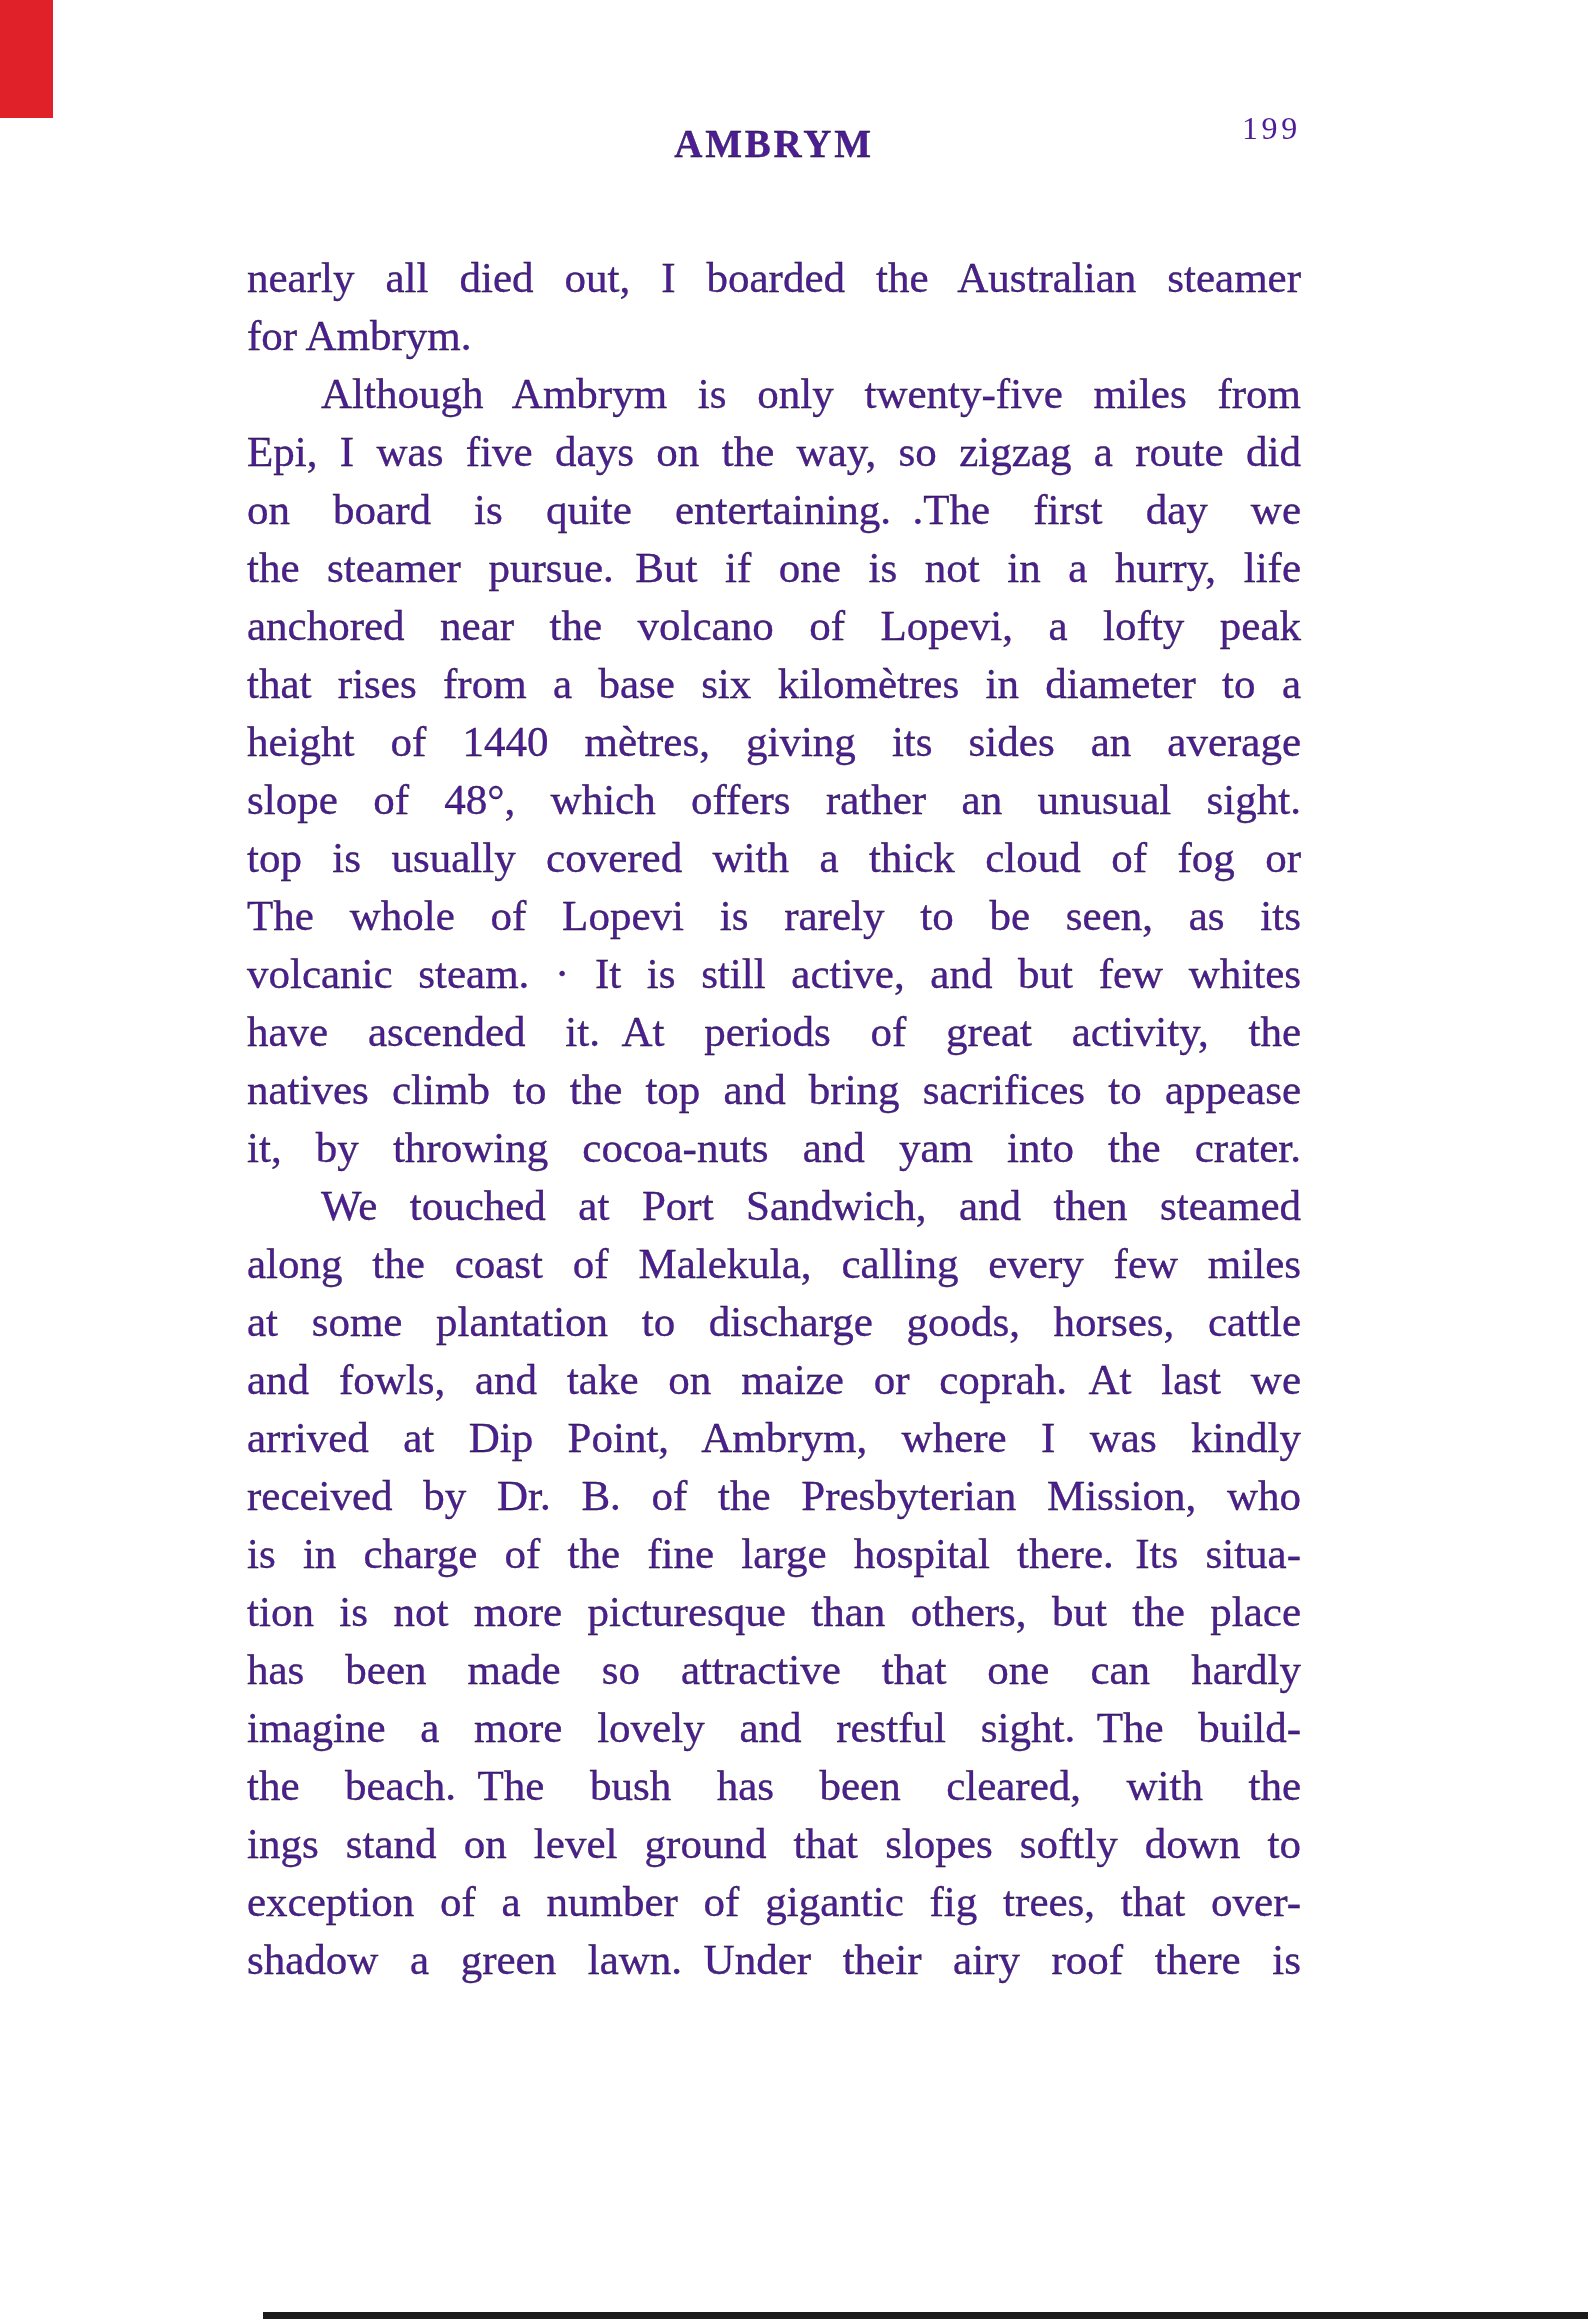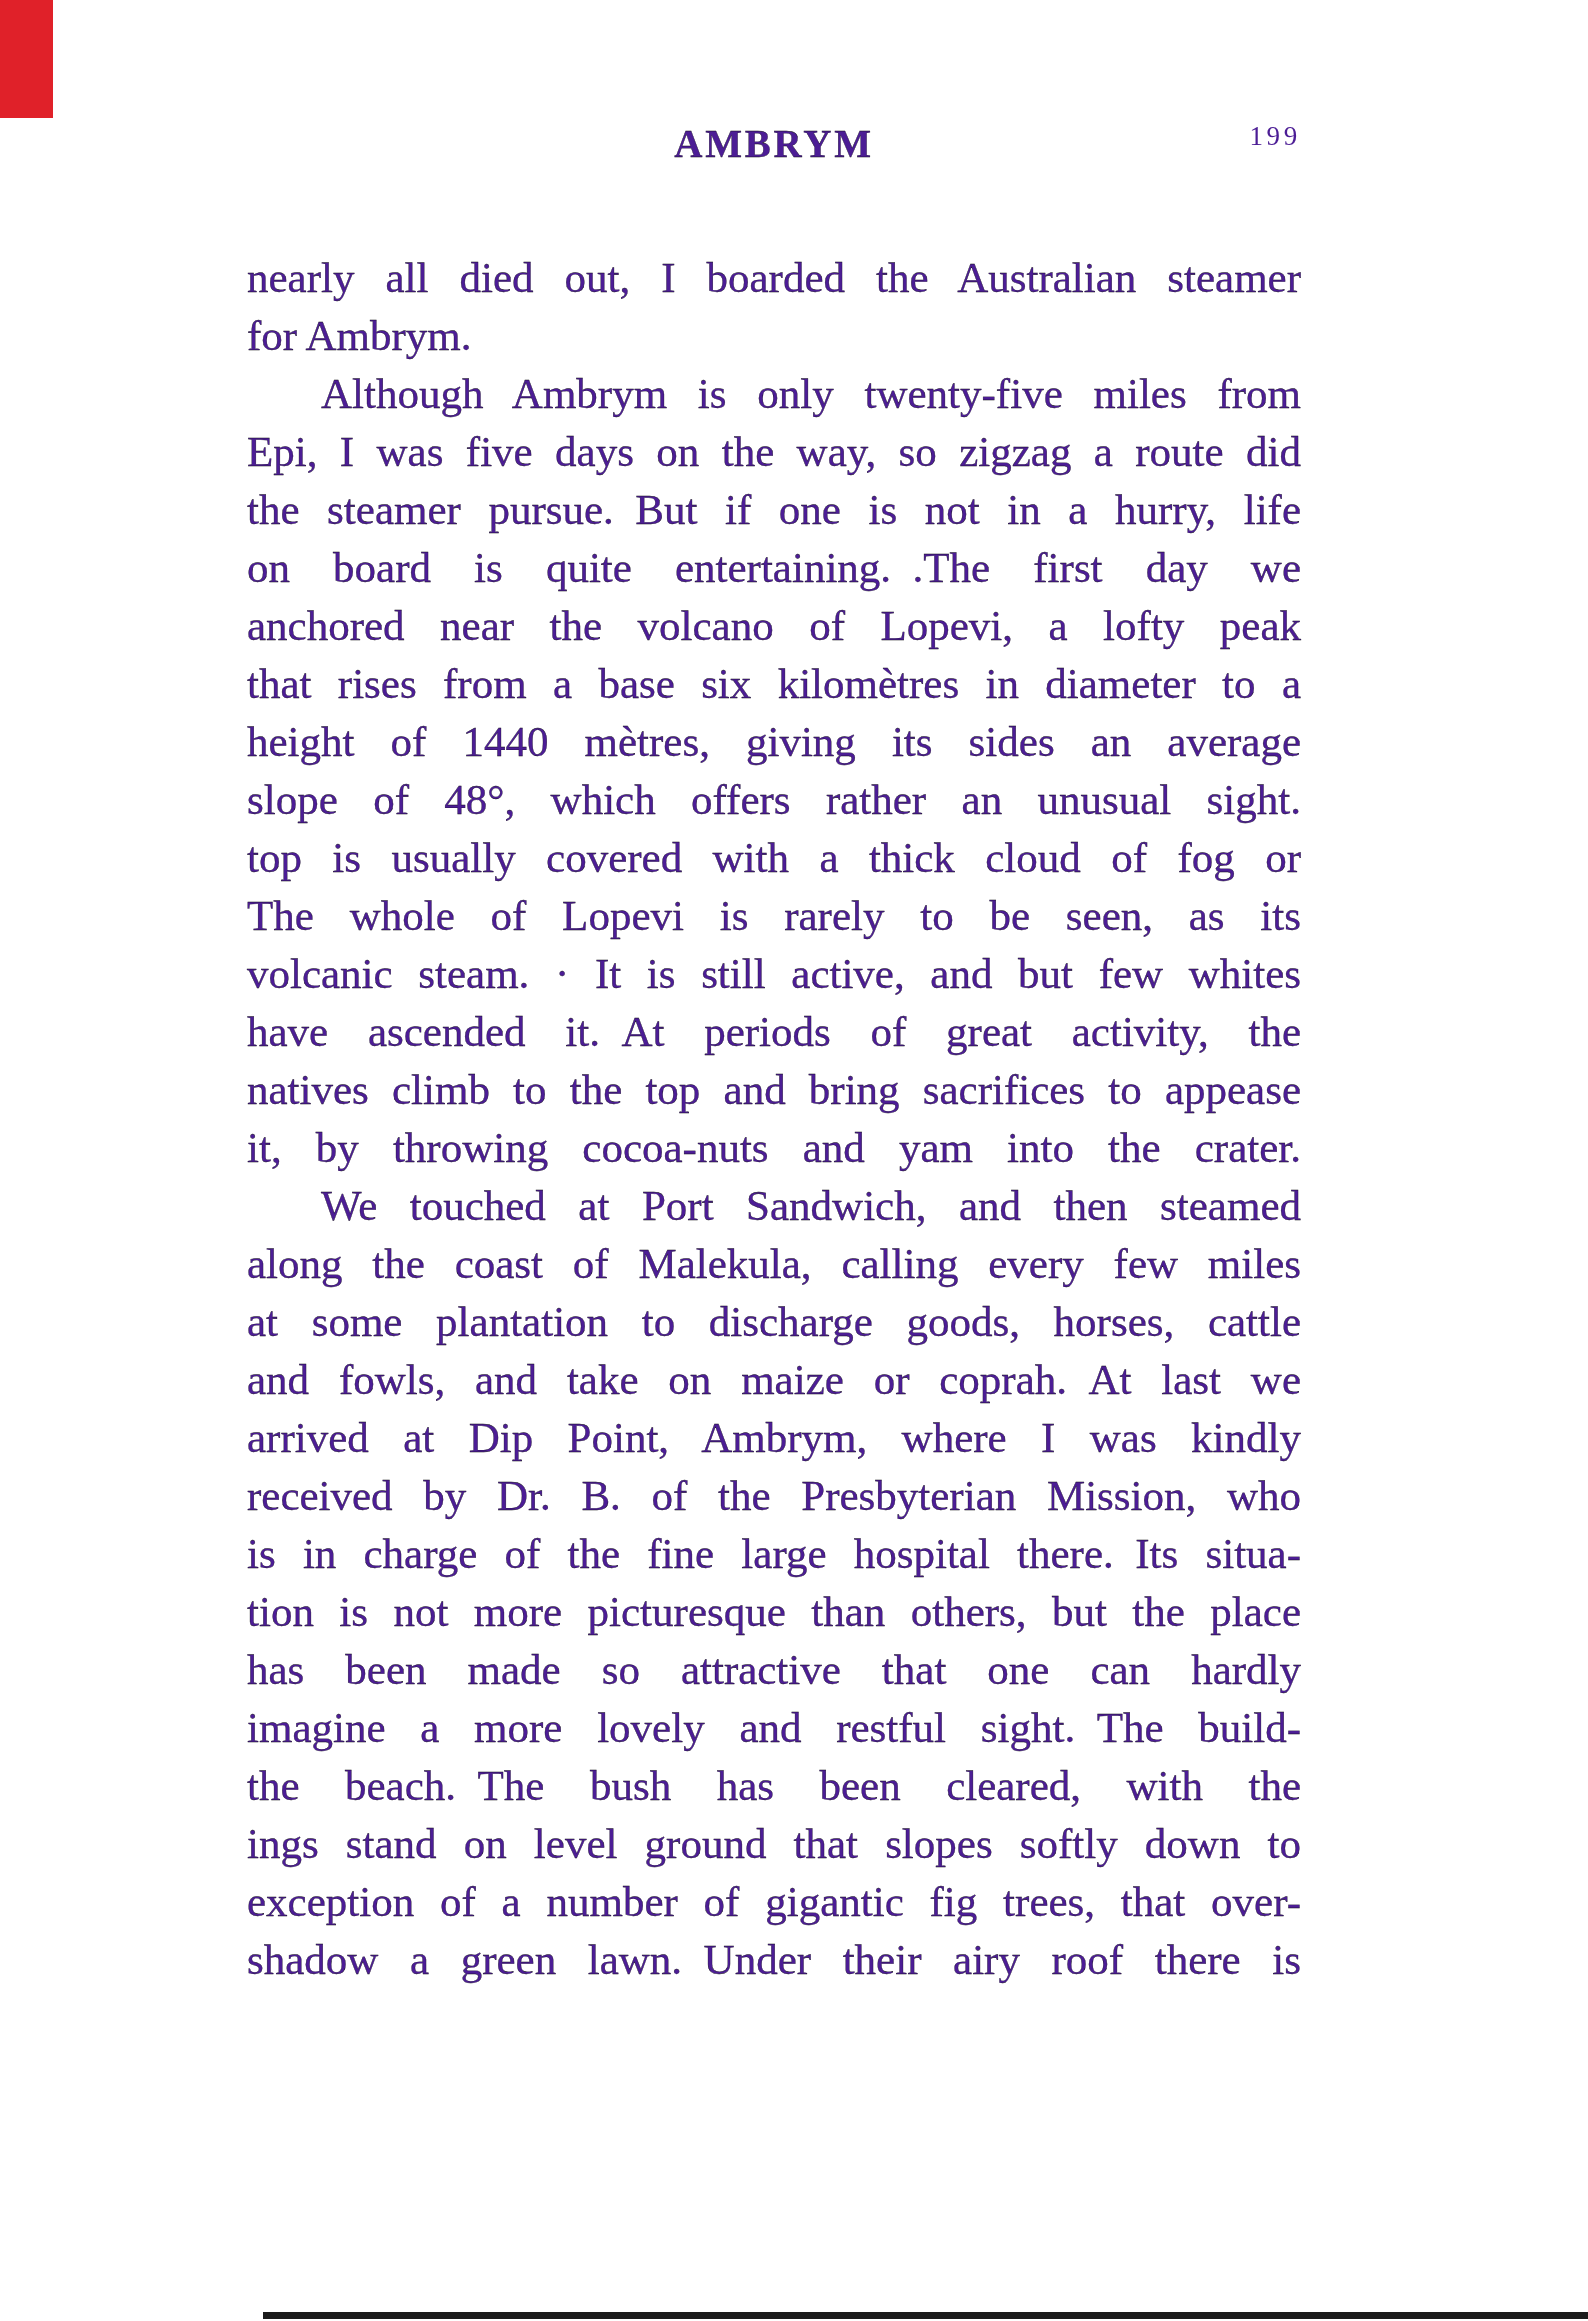--- a/index.html
+++ b/index.html
@@ -30,22 +30,22 @@
     transform: translateX(-50%);
     font-size: 39px;
     font-weight: bold;
     letter-spacing: 2.8px;
     line-height: 1;
     white-space: nowrap;
     -webkit-text-stroke: 0.3px #0d0d0d;
   }
   .page-number {
     position: absolute;
-    right: 0; top: 123px;
-    font-size: 27px;
+    right: 0; top: 112px;
+    font-size: 32px;
     letter-spacing: 3.7px;
     line-height: 1;
     white-space: nowrap;
   }
   
   .text-block {
     position: absolute;
     left: 247px; top: 205px;
     width: 1054px;
     font-size: 43px;
@@ -80,22 +80,22 @@
   </div>
 
   <div class="text-block" id="text-block">
       <div class="para">
         <div class="line full">nearly all died out, I boarded the Australian steamer</div>
         <div class="line">for Ambrym.</div>
       </div>
       <div class="para">
         <div class="line full indent">Although Ambrym is only twenty-five miles from</div>
         <div class="line full">Epi, I was five days on the way, so zigzag a route did</div>
+        <div class="line full">on board is quite entertaining. .The first day we</div>
         <div class="line full">the steamer pursue. But if one is not in a hurry, life</div>
-        <div class="line full">on board is quite entertaining. .The first day we</div>
         <div class="line full">anchored near the volcano of Lopevi, a lofty peak</div>
         <div class="line full">that rises from a base six kilomètres in diameter to a</div>
         <div class="line full">height of 1440 mètres, giving its sides an average</div>
         <div class="line full">slope of 48°, which offers rather an unusual sight.</div>
         <div class="line full">top is usually covered with a thick cloud of fog or</div>
         <div class="line full">The whole of Lopevi is rarely to be seen, as its</div>
         <div class="line full">volcanic steam. · It is still active, and but few whites</div>
         <div class="line full">have ascended it. At periods of great activity, the</div>
         <div class="line full">natives climb to the top and bring sacrifices to appease</div>
         <div class="line full">it, by throwing cocoa-nuts and yam into the crater.</div>

